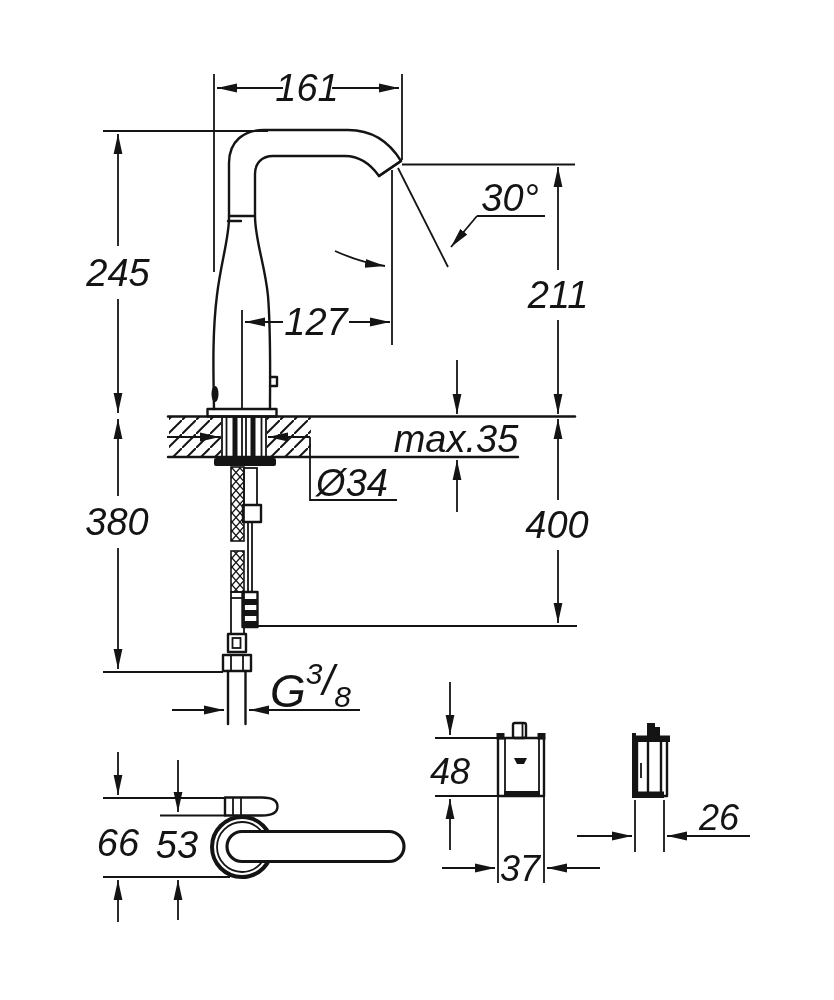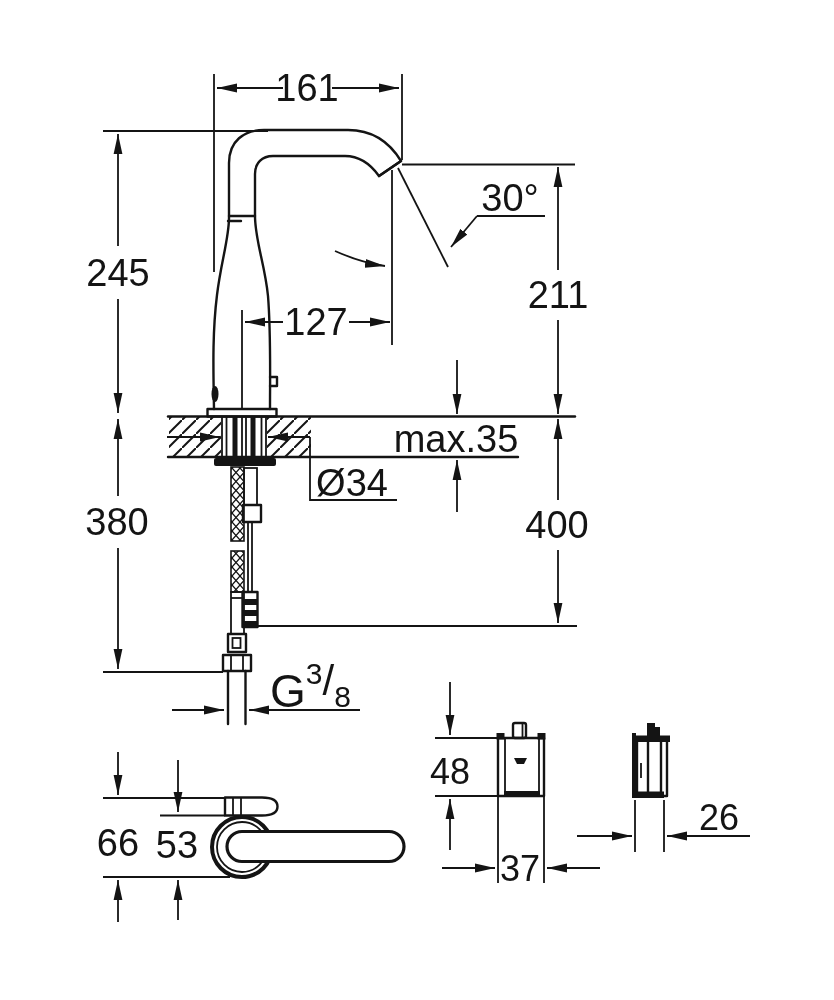--- a/index.html
+++ b/index.html
@@ -1,17 +1,17 @@
 <!DOCTYPE html>
 <html><head>
 <meta charset="utf-8">
 <style>
   html,body{margin:0;padding:0;background:#ffffff;}
   .stage{position:relative;width:824px;height:1000px;background:#fff;overflow:hidden;
-         font-family:"Liberation Sans","DejaVu Sans",sans-serif;}
+         font-family:"Liberation Sans","DejaVu Sans",sans-serif;font-style:italic;}
   svg{display:block}
   text{fill:#141414;font-family:"Liberation Sans","DejaVu Sans",sans-serif;}
   .dim-text{font-size:38px;}
   .dim-text-sm{font-size:36px;}
   .ln{stroke:#141414;stroke-width:2.4;fill:none;stroke-linecap:round;stroke-linejoin:round;}
   .thin{stroke:#141414;stroke-width:1.8;fill:none;}
   .dim{stroke:#141414;stroke-width:1.8;fill:none;}
   .thick{stroke:#141414;stroke-width:4;fill:none;}
   .fillb{fill:#141414;stroke:none;}
 </style>

